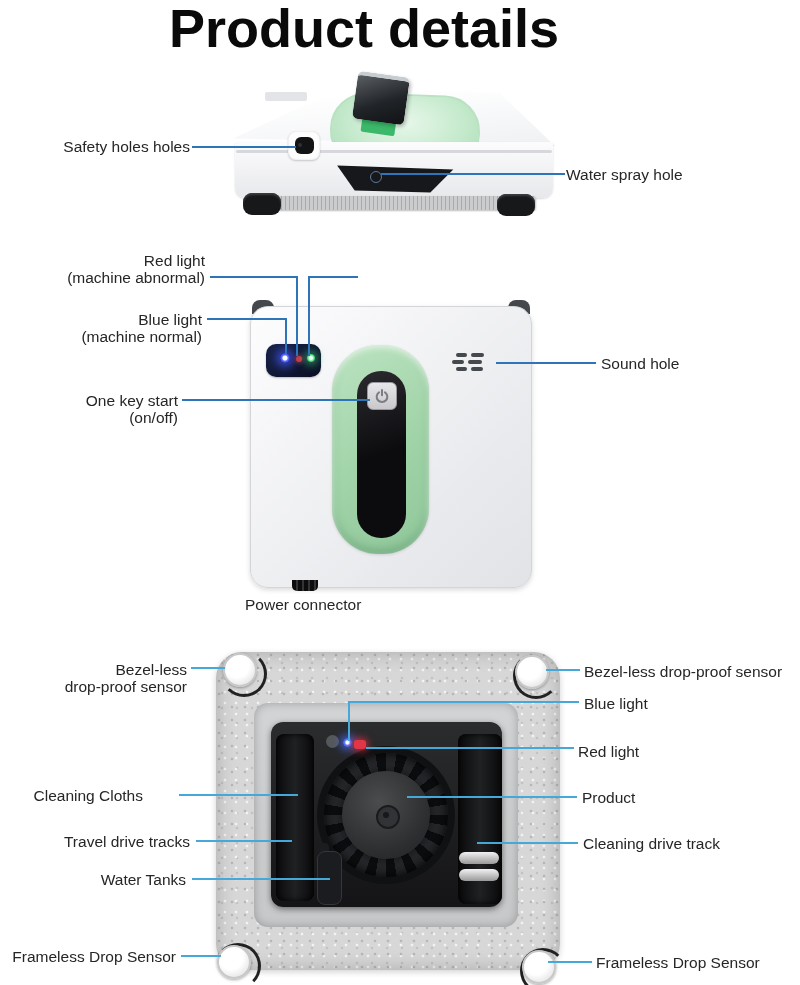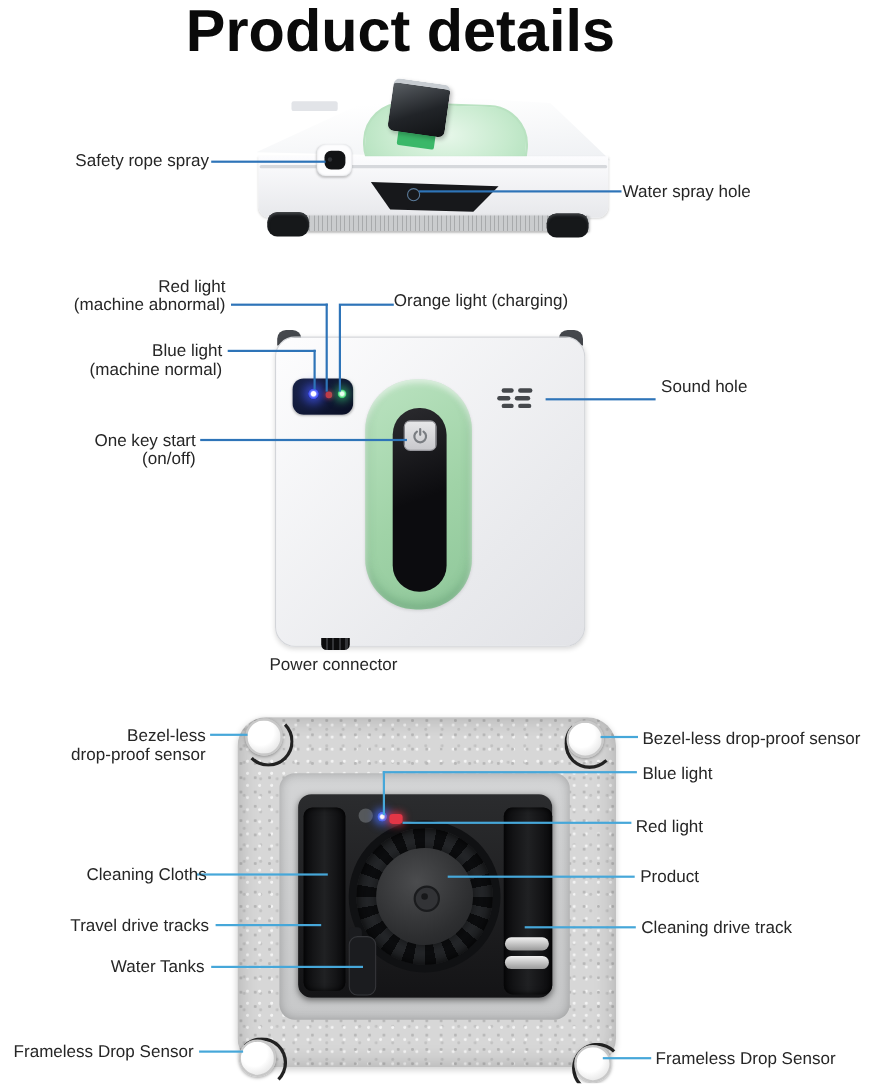--- a/index.html
+++ b/index.html
@@ -128,21 +128,21 @@
     <div class="ropebezel"></div>
     <div class="ropehole"></div>
     <div class="spraypanel"></div>
     <div class="sprayhole"></div>
     <div class="brush"></div>
     <div class="foot" style="left:243px;top:193px;"></div>
     <div class="foot" style="left:497px;top:194px;"></div>
 
     <div class="ln h" style="left:192px;top:146px;width:104px;"></div>
     <div class="ln h" style="left:381px;top:173px;width:184px;"></div>
-    <div class="lbl r" style="right:610px;top:138px;">Safety rope spray</div>
+    <div class="lbl r" style="right:610px;top:138px;">Safety holes holes</div>
     <div class="lbl" style="left:566px;top:166px;">Water spray hole</div>
   </div>
 
   <div>
     <div class="ear" style="left:252px;top:300px;"></div>
     <div class="ear" style="left:508px;top:300px;"></div>
     <div class="body2"></div>
     <div class="ledpanel"></div>
     <div class="led blue"></div>
     <div class="led red"></div>
@@ -172,27 +172,26 @@
     <div class="ln h" style="left:207px;top:318px;width:80px;"></div>
     <div class="ln v" style="left:285px;top:318px;height:36px;"></div>
     <div class="ln h" style="left:496px;top:362px;width:100px;"></div>
     <div class="ln h" style="left:182px;top:399px;width:188px;"></div>
 
     <div class="lbl r" style="right:595px;top:252px;">
       <span>Red light</span>
       <span>(machine abnormal)</span>
     </div>
     <div class="lbl" style="left:358px;top:265px;">
-      <span>Orange light (charging)</span>
     </div>
     <div class="lbl r" style="right:598px;top:311px;">
       <span>Blue light</span>
       <span>(machine normal)</span>
     </div>
-    <div class="lbl" style="left:601px;top:343px;">Sound hole</div>
+    <div class="lbl" style="left:601px;top:355px;">Sound hole</div>
     <div class="lbl r" style="right:622px;top:392px;">
       <span>One key start</span>
       <span>(on/off)</span>
     </div>
     <div class="lbl" style="left:245px;top:596px;">Power connector</div>
   </div>
 
   <div>
     <div class="cloth"></div>
     <div class="plate"></div>
@@ -233,21 +232,21 @@
     <div class="ln c h" style="left:181px;top:955px;width:40px;"></div>
     <div class="ln c h" style="left:548px;top:961px;width:44px;"></div>
 
     <div class="lbl r" style="right:613px;top:661px;">
       <span>Bezel-less</span>
       <span>drop-proof sensor</span>
     </div>
     <div class="lbl" style="left:584px;top:663px;">Bezel-less drop-proof sensor</div>
     <div class="lbl" style="left:584px;top:695px;">Blue light</div>
     <div class="lbl" style="left:578px;top:743px;">Red light</div>
-    <div class="lbl r" style="right:612px;top:787px;">Cleaning Cloths</div>
+    <div class="lbl r" style="right:657px;top:787px;">Cleaning Cloths</div>
     <div class="lbl" style="left:582px;top:789px;">Product</div>
     <div class="lbl r" style="right:610px;top:833px;margin-left:16px;">Travel drive tracks</div>
     <div class="lbl" style="left:583px;top:835px;">Cleaning drive track</div>
     <div class="lbl r" style="right:614px;top:871px;">Water Tanks</div>
     <div class="lbl r" style="right:624px;top:948px;">Frameless Drop Sensor</div>
     <div class="lbl" style="left:596px;top:954px;">Frameless Drop Sensor</div>
   </div>
 
 </div>
 

